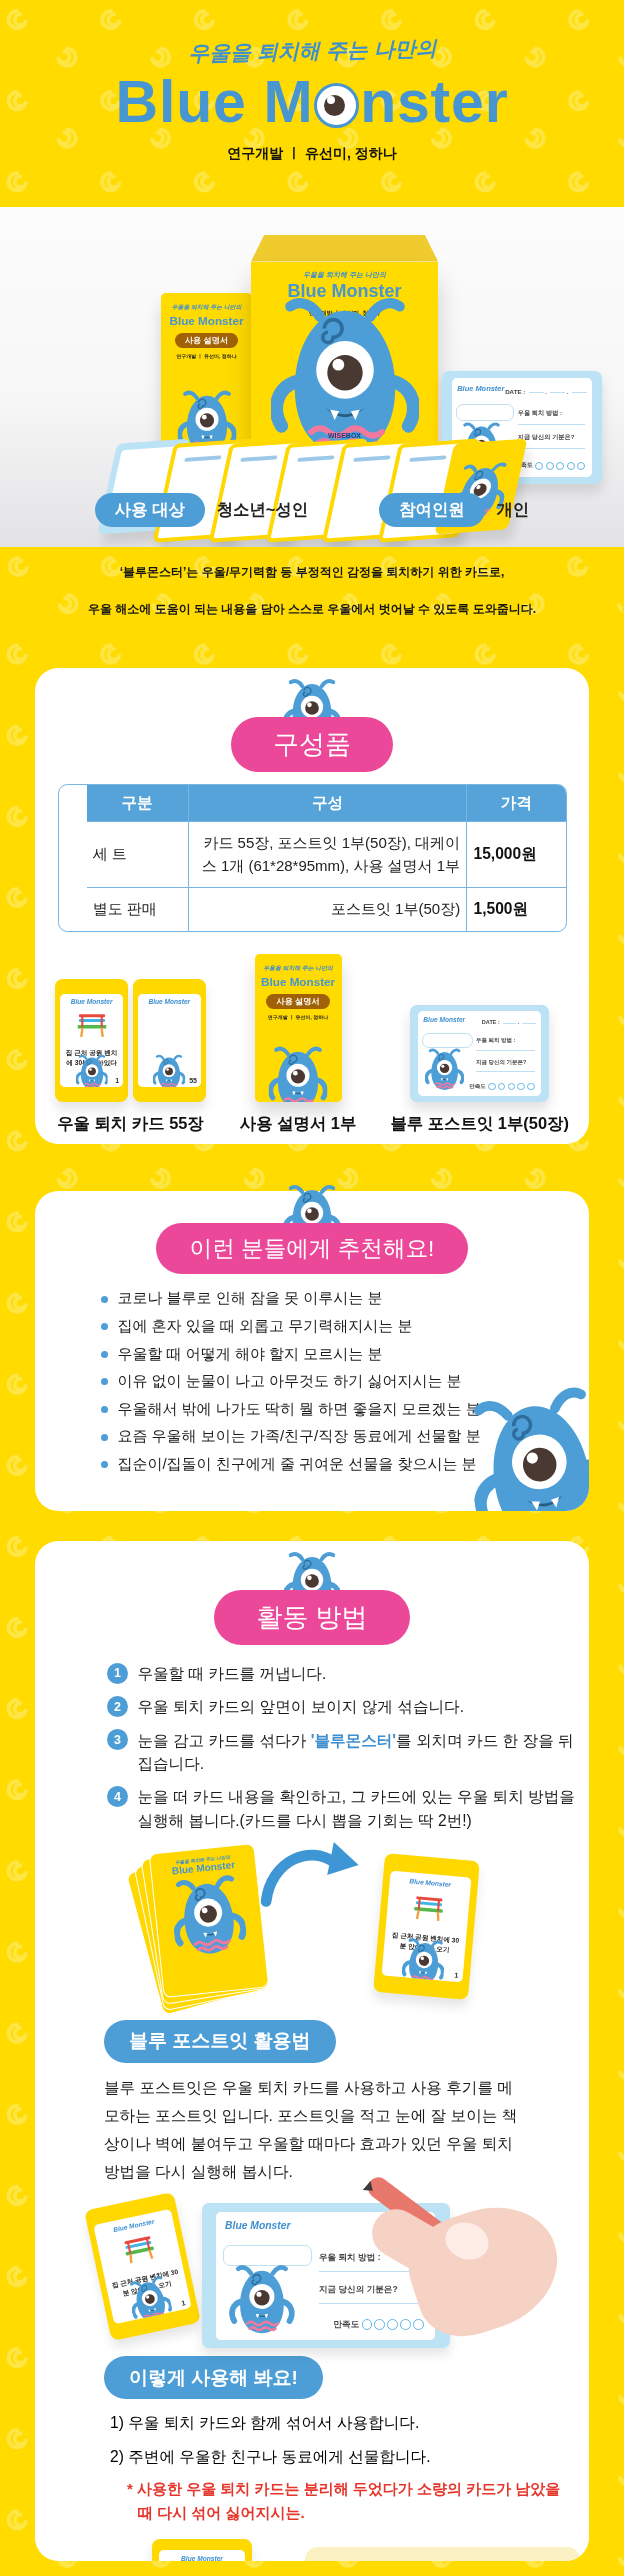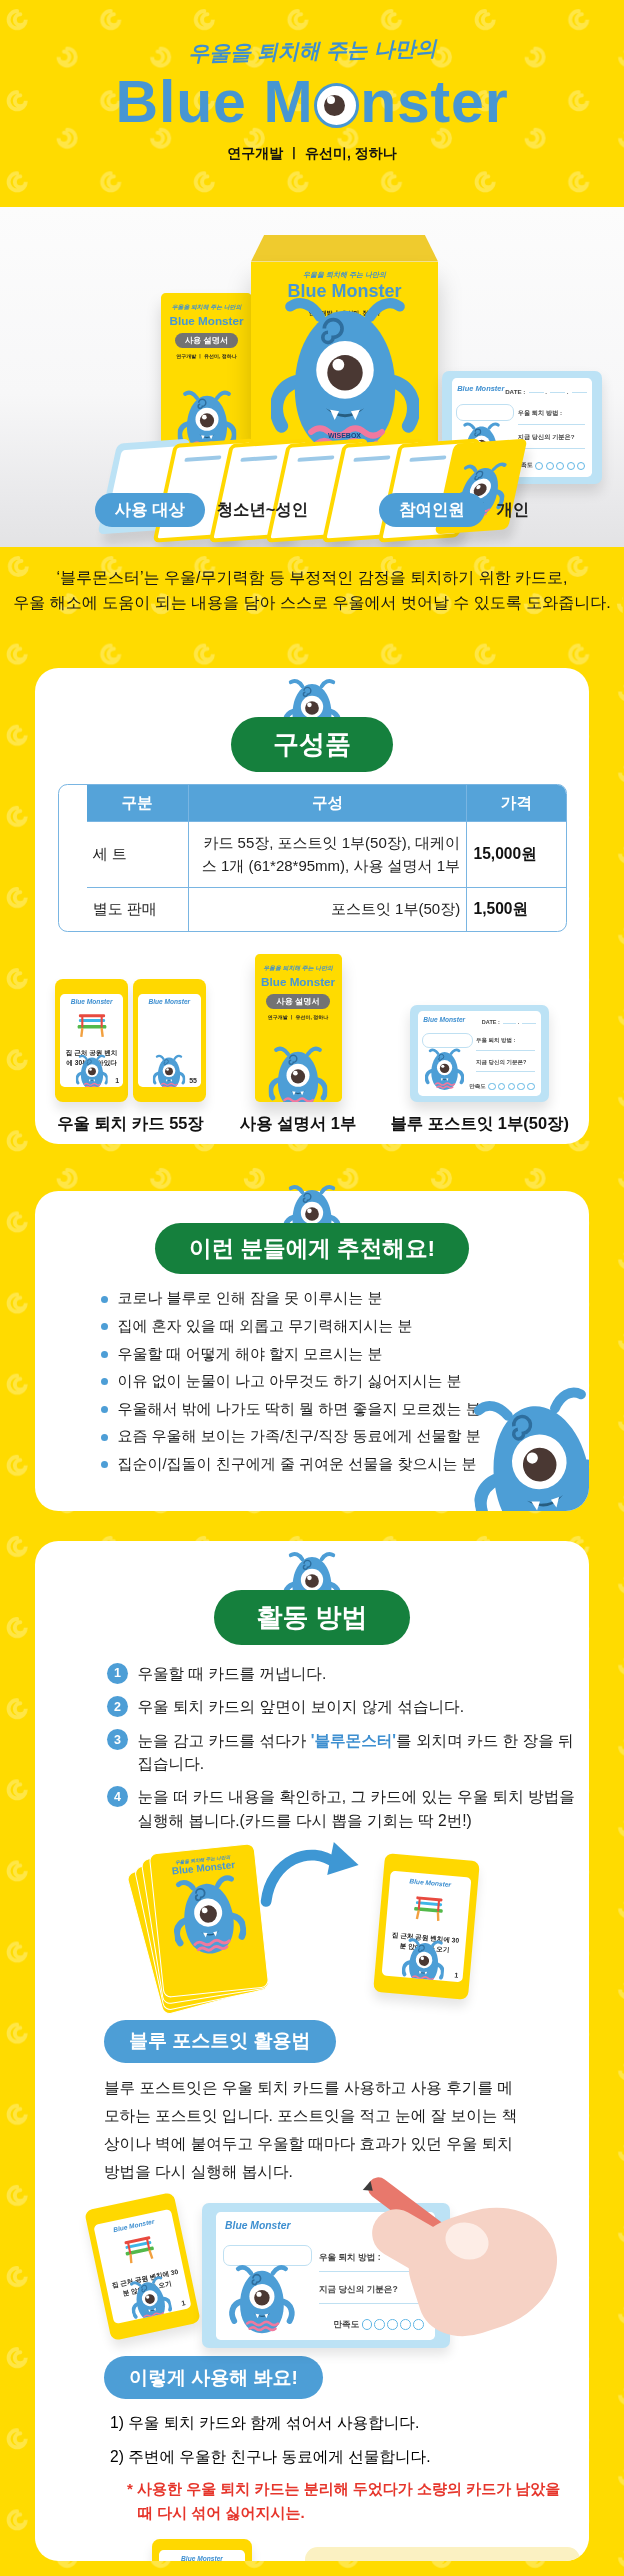--- a/index.html
+++ b/index.html
@@ -20,21 +20,21 @@
   .logo-eye .glint{position:absolute;left:9.4px;top:9.4px;width:7.8px;height:7.8px;background:#fff;border-radius:50%;}
   .credit{position:relative;z-index:1;text-align:center;margin-top:9.4px;font-size:14px;font-weight:bold;color:#121212;}
 
   
   .hero{height:340px;position:relative;overflow:hidden;
         background:linear-gradient(180deg,#FCFCFC 0%,#F7F7F8 55%,#E8E8EA 88%,#E3E3E5 100%);}
   .manual{width:87px;height:148px;background:#FFDB00;border-radius:4.7px;position:relative;
           overflow:hidden;text-align:center;box-shadow:0 11px 15.6px rgba(0,0,0,.15);}
   .m-tag{margin-top:10px;font-size:5.9px;color:#3E8FD0;font-weight:bold;font-style:italic;}
   .m-logo{font-size:11.7px;color:#4796D2;font-weight:bold;margin-top:1.6px;}
-  .m-pill{display:inline-block;background:#737373;color:#fff;font-size:8.2px;font-weight:bold;
+  .m-pill{display:inline-block;background:#a16207;color:#fff;font-size:8.2px;font-weight:bold;
           padding:2.3px 10px;border-radius:8.6px;margin-top:6.2px;}
   .m-credit{font-size:5px;color:#222;margin-top:4.7px;font-weight:bold;}
   .m-monster{position:absolute;bottom:-11px;left:50%;transform:translateX(-50%);width:59px;height:69px;}
   .hero-manual{position:absolute;left:161px;top:86px;width:91px;height:153px;}
 
   .bigbox{position:absolute;left:251px;top:28px;width:187px;}
   .box-flap{height:26.5px;background:#EFCB2E;clip-path:polygon(7% 0,93% 0,100% 100%,0 100%);}
   .box-front{position:relative;height:181px;background:#FFDB00;overflow:hidden;text-align:center;
              box-shadow:0 17px 23.4px rgba(0,0,0,.18);}
   .b-tag{margin-top:8.6px;font-size:7px;color:#3E8FD0;font-weight:bold;font-style:italic;}
@@ -76,33 +76,33 @@
   .fc-back{background:#FFD800;overflow:hidden;}
   .fc-back svg{position:absolute;left:14%;top:18%;width:72%;height:76%;}
   .badges{position:absolute;left:0;right:0;bottom:20px;display:flex;justify-content:center;gap:71px;align-items:center;z-index:2;}
   .badge{display:flex;align-items:center;gap:11.7px;}
   .badge-pill{background:#4D9ED6;color:#fff;font-weight:bold;font-size:16.4px;padding:6.2px 20px;border-radius:19.5px;}
   .badge-val{font-size:16.4px;color:#222;font-weight:bold;}
 
   
   .intro{height:87px;position:relative;overflow:hidden;display:flex;flex-direction:column;
          justify-content:center;text-align:center;}
-  .intro p{margin:2px 0;font-size:16px;font-weight:normal;color:#151515;position:relative;z-index:1;}
+  .intro p{margin:10px 0;font-size:12px;font-weight:bold;color:#151515;position:relative;z-index:1;}
 
   
   .body-bg{height:1942px;position:relative;overflow:hidden;}
   .card{position:relative;z-index:1;width:554px;margin:0 auto;background:#fff;border-radius:23.4px;}
   .card1{margin-top:34px;height:476px;overflow:hidden;}
   .card2{margin-top:47px;height:320px;}
   .card3{margin-top:30px;height:1020px;overflow:hidden;}
   .clip{position:absolute;inset:0;border-radius:23.4px;overflow:hidden;pointer-events:none;}
 
   .sect-head{position:relative;text-align:center;padding-top:9.4px;}
   .mascot{display:block;margin:0 auto -26.5px;width:58px;height:66px;position:relative;z-index:0;}
-  .pill{display:inline-block;background:#15803d;color:#fff;font-weight:bold;border-radius:33px;
+  .pill{display:inline-block;background:#ec4899;color:#fff;font-weight:normal;border-radius:33px;
         position:relative;z-index:1;}
   .pill-big{font-size:26px;padding:10px 42px;}
   .pill-rec{font-size:22.6px;padding:10px 34px;}
 
   .tablebox{width:479px;margin:12px auto 0;border:1.6px solid #79B5E2;border-radius:9.4px;overflow:hidden;padding-left:28px;}
   table{width:100%;border-collapse:collapse;}
   th{background:#55A3D9;color:#fff;font-weight:bold;font-size:15.6px;padding:7.8px 3.1px;}
   th+th,td+td{border-left:1.6px solid #79B5E2;}
   td{border-top:1.6px solid #79B5E2;text-align:left;font-size:15px;color:#222;padding:10px 6.2px;}
   .td-contents{text-align:right;padding-left:12.5px;line-height:1.5;}

